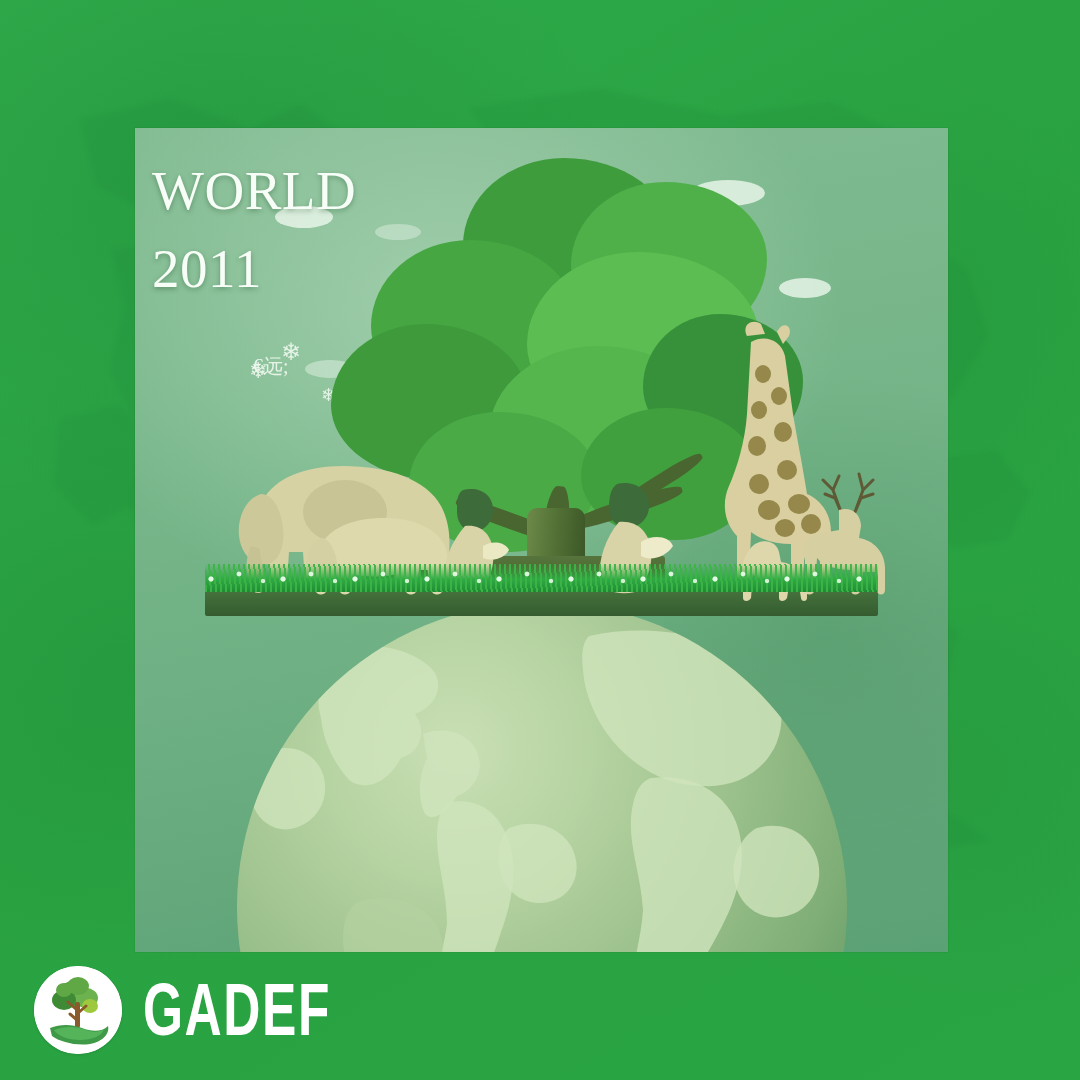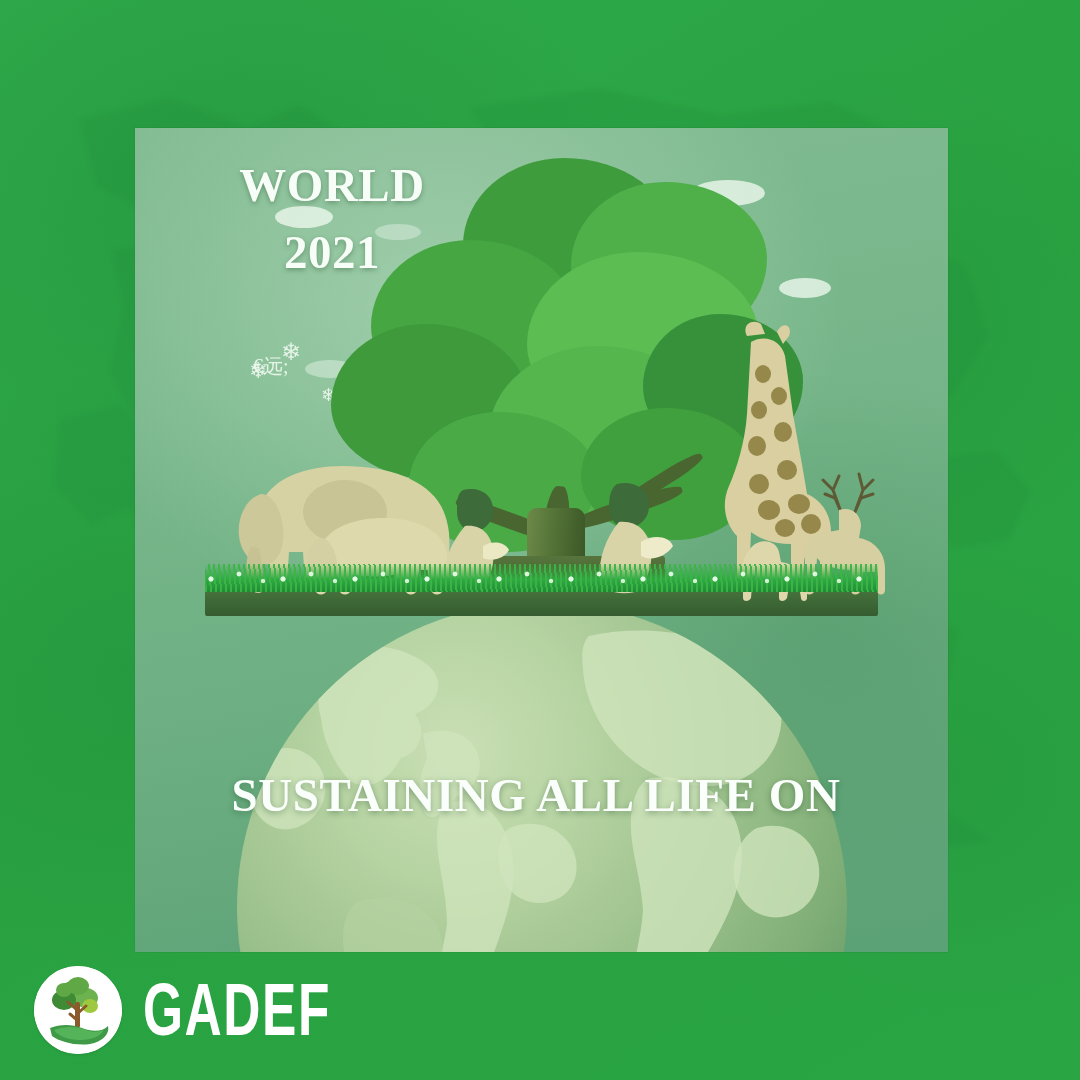--- a/index.html
+++ b/index.html
@@ -107,25 +107,24 @@
 
   
   .animal { position: absolute; }
   .animal svg { display: block; width: 100%; height: 100%; }
 
   
   .headline {
     position: absolute;
     left: 152px; top: 152px;
     width: 360px;
-    text-align: center;
     color: #f7fdf7;
     font-family: "Liberation Serif", serif;
-    font-weight: 700;
-    font-size: 47px;
+    font-weight: 400;
+    font-size: 55px;
     line-height: 1.42;
     letter-spacing: 0.5px;
     text-shadow: 0 2px 5px rgba(25,70,35,0.38);
   }
   .headline .hl-line { display: block; }
 
   .tagline-main {
     position: absolute;
     left: 186px; top: 762px;
     width: 700px;
@@ -342,25 +341,24 @@
           <path d="M14 24 C24 18 36 22 38 32 L40 42 C54 44 66 54 66 68 L66 78 C66 82 60 82 60 78 L58 66 L48 66 L46 78 C44 82 38 82 38 78 L38 64 C26 64 16 60 12 54 L10 78 C8 82 2 82 2 78 L2 54 C0 44 4 32 14 24 Z"></path>
         </g>
       </svg>
     </div>
 
     <div class="grass" style="top:436px;height:28px;left:70px;right:70px;"></div>
     <div class="grass-tips" style="top:440px;left:70px;right:70px;"></div>
 
     <div class="headline" style="left:17px;top:24px;">
       <span class="hl-line">WORLD</span>
-      <span class="hl-line">2021</span>
+      <span class="hl-line">2011</span>
     </div>
 
     <div class="tagline-main" style="left:51px;top:634px;">
-      <span class="tl-line">SUSTAINING ALL LIFE ON</span>
     </div>
   </div>
 
   <div class="footer">
 
     <div class="logo-mark">
       <svg viewBox="0 0 88 88" aria-hidden="true">
         <circle cx="44" cy="44" r="44" fill="#ffffff"></circle>
         <g>
           <ellipse cx="40" cy="28" rx="16" ry="13" fill="#4f9a3c"></ellipse>

